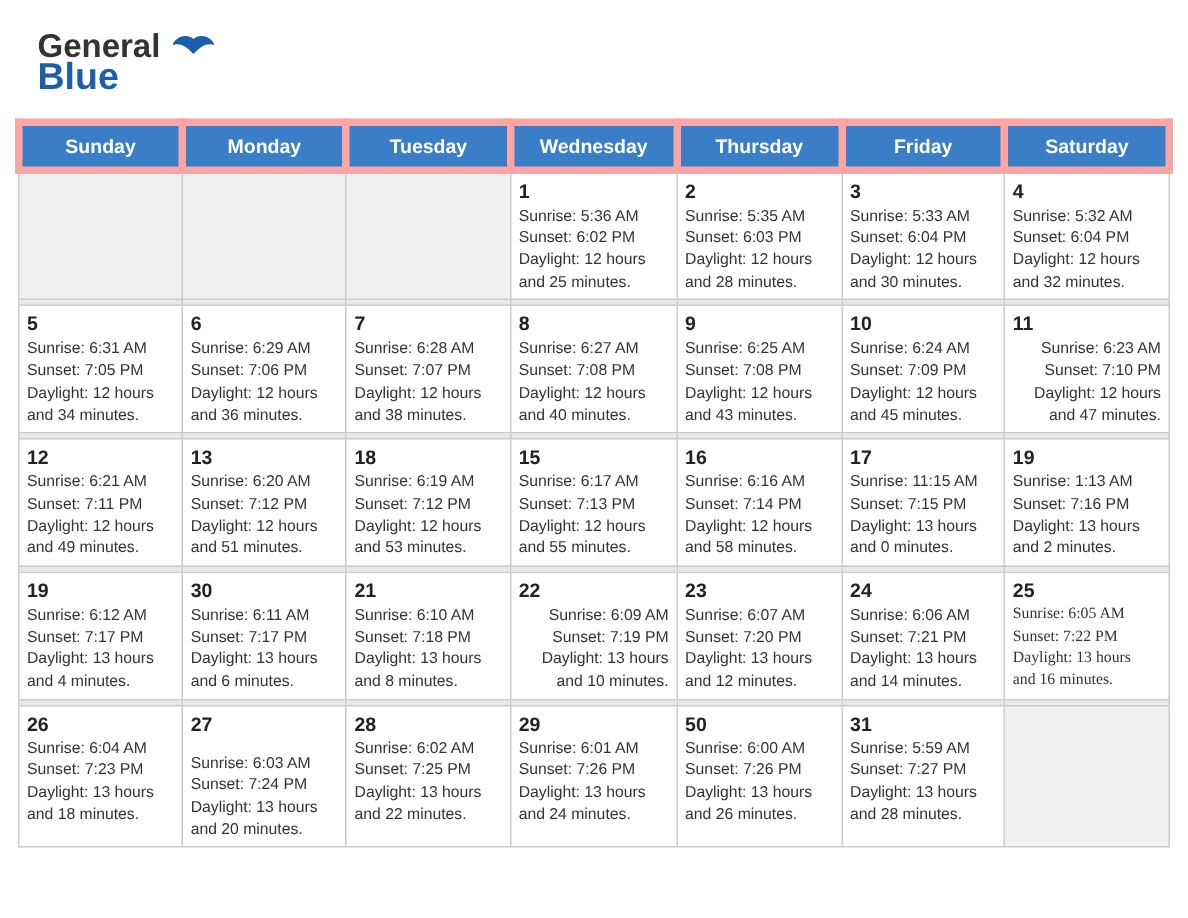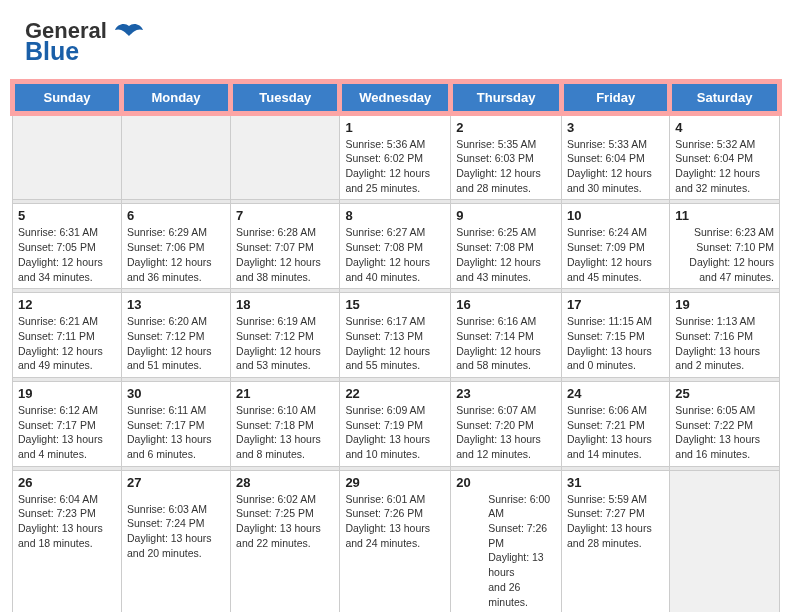--- a/index.html
+++ b/index.html
@@ -287,42 +287,42 @@
         </td>
         <td>
           <div class="day-number">21</div>
           <div class="day-info" style="white-space: pre-line;">Sunrise: 6:10 AM
 Sunset: 7:18 PM
 Daylight: 13 hours
 and 8 minutes.</div>
         </td>
         <td>
           <div class="day-number">22</div>
-          <div class="day-info" style="white-space: pre-line;">Sunrise: 6:09 AM
+          <div class="day-info" style="white-space: pre-line; text-align: right;">Sunrise: 6:09 AM
 Sunset: 7:19 PM
 Daylight: 13 hours
 and 10 minutes.</div>
         </td>
         <td>
           <div class="day-number">23</div>
           <div class="day-info" style="white-space: pre-line;">Sunrise: 6:07 AM
 Sunset: 7:20 PM
 Daylight: 13 hours
 and 12 minutes.</div>
         </td>
         <td>
           <div class="day-number">24</div>
           <div class="day-info" style="white-space: pre-line;">Sunrise: 6:06 AM
 Sunset: 7:21 PM
 Daylight: 13 hours
 and 14 minutes.</div>
         </td>
         <td>
           <div class="day-number">25</div>
-          <div class="day-info" style="white-space: pre-line;">Sunrise: 6:05 AM
+          <div class="day-info" style="white-space: pre-line; font-family: Liberation Serif, serif;">Sunrise: 6:05 AM
 Sunset: 7:22 PM
 Daylight: 13 hours
 and 16 minutes.</div>
         </td>
       </tr>
       <tr>
         <td style="background: rgb(232, 232, 232); height: 4px; padding: 0px;"></td>
         <td style="background: rgb(232, 232, 232); height: 4px; padding: 0px;"></td>
         <td style="background: rgb(232, 232, 232); height: 4px; padding: 0px;"></td>
         <td style="background: rgb(232, 232, 232); height: 4px; padding: 0px;"></td>
@@ -353,22 +353,22 @@
 and 22 minutes.</div>
         </td>
         <td>
           <div class="day-number">29</div>
           <div class="day-info" style="white-space: pre-line;">Sunrise: 6:01 AM
 Sunset: 7:26 PM
 Daylight: 13 hours
 and 24 minutes.</div>
         </td>
         <td>
-          <div class="day-number">20</div>
-          <div class="day-info" style="white-space: pre-line; margin-left: 32px;">Sunrise: 6:00 AM
+          <div class="day-number">50</div>
+          <div class="day-info" style="white-space: pre-line;">Sunrise: 6:00 AM
 Sunset: 7:26 PM
 Daylight: 13 hours
 and 26 minutes.</div>
         </td>
         <td>
           <div class="day-number">31</div>
           <div class="day-info" style="white-space: pre-line;">Sunrise: 5:59 AM
 Sunset: 7:27 PM
 Daylight: 13 hours
 and 28 minutes.</div>

